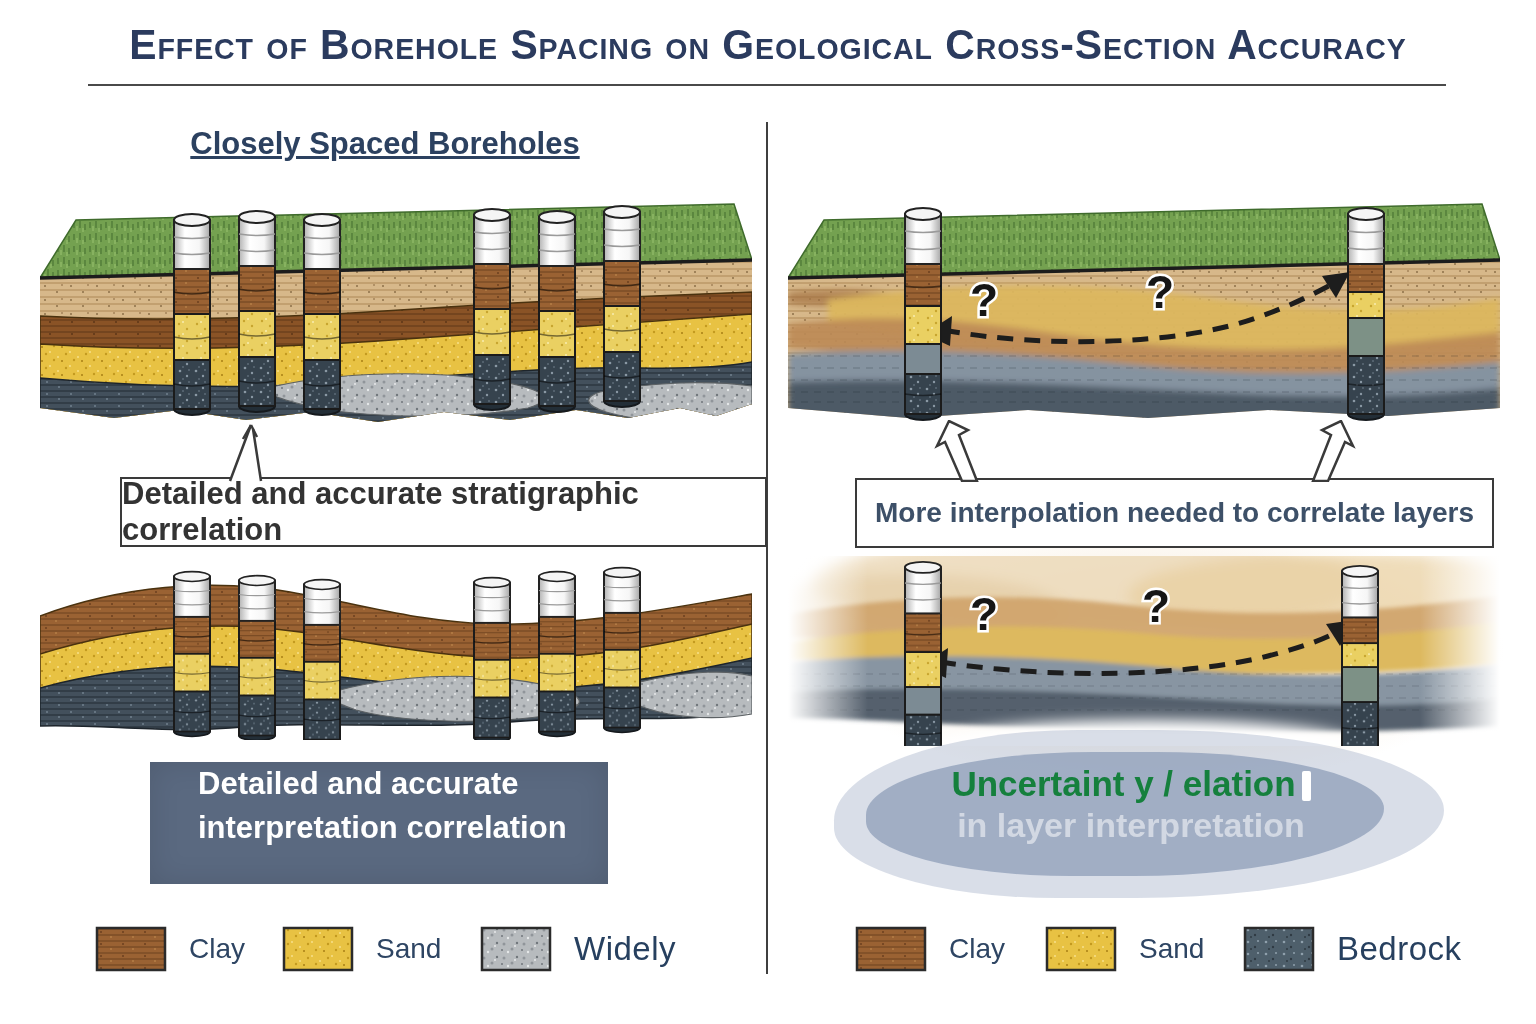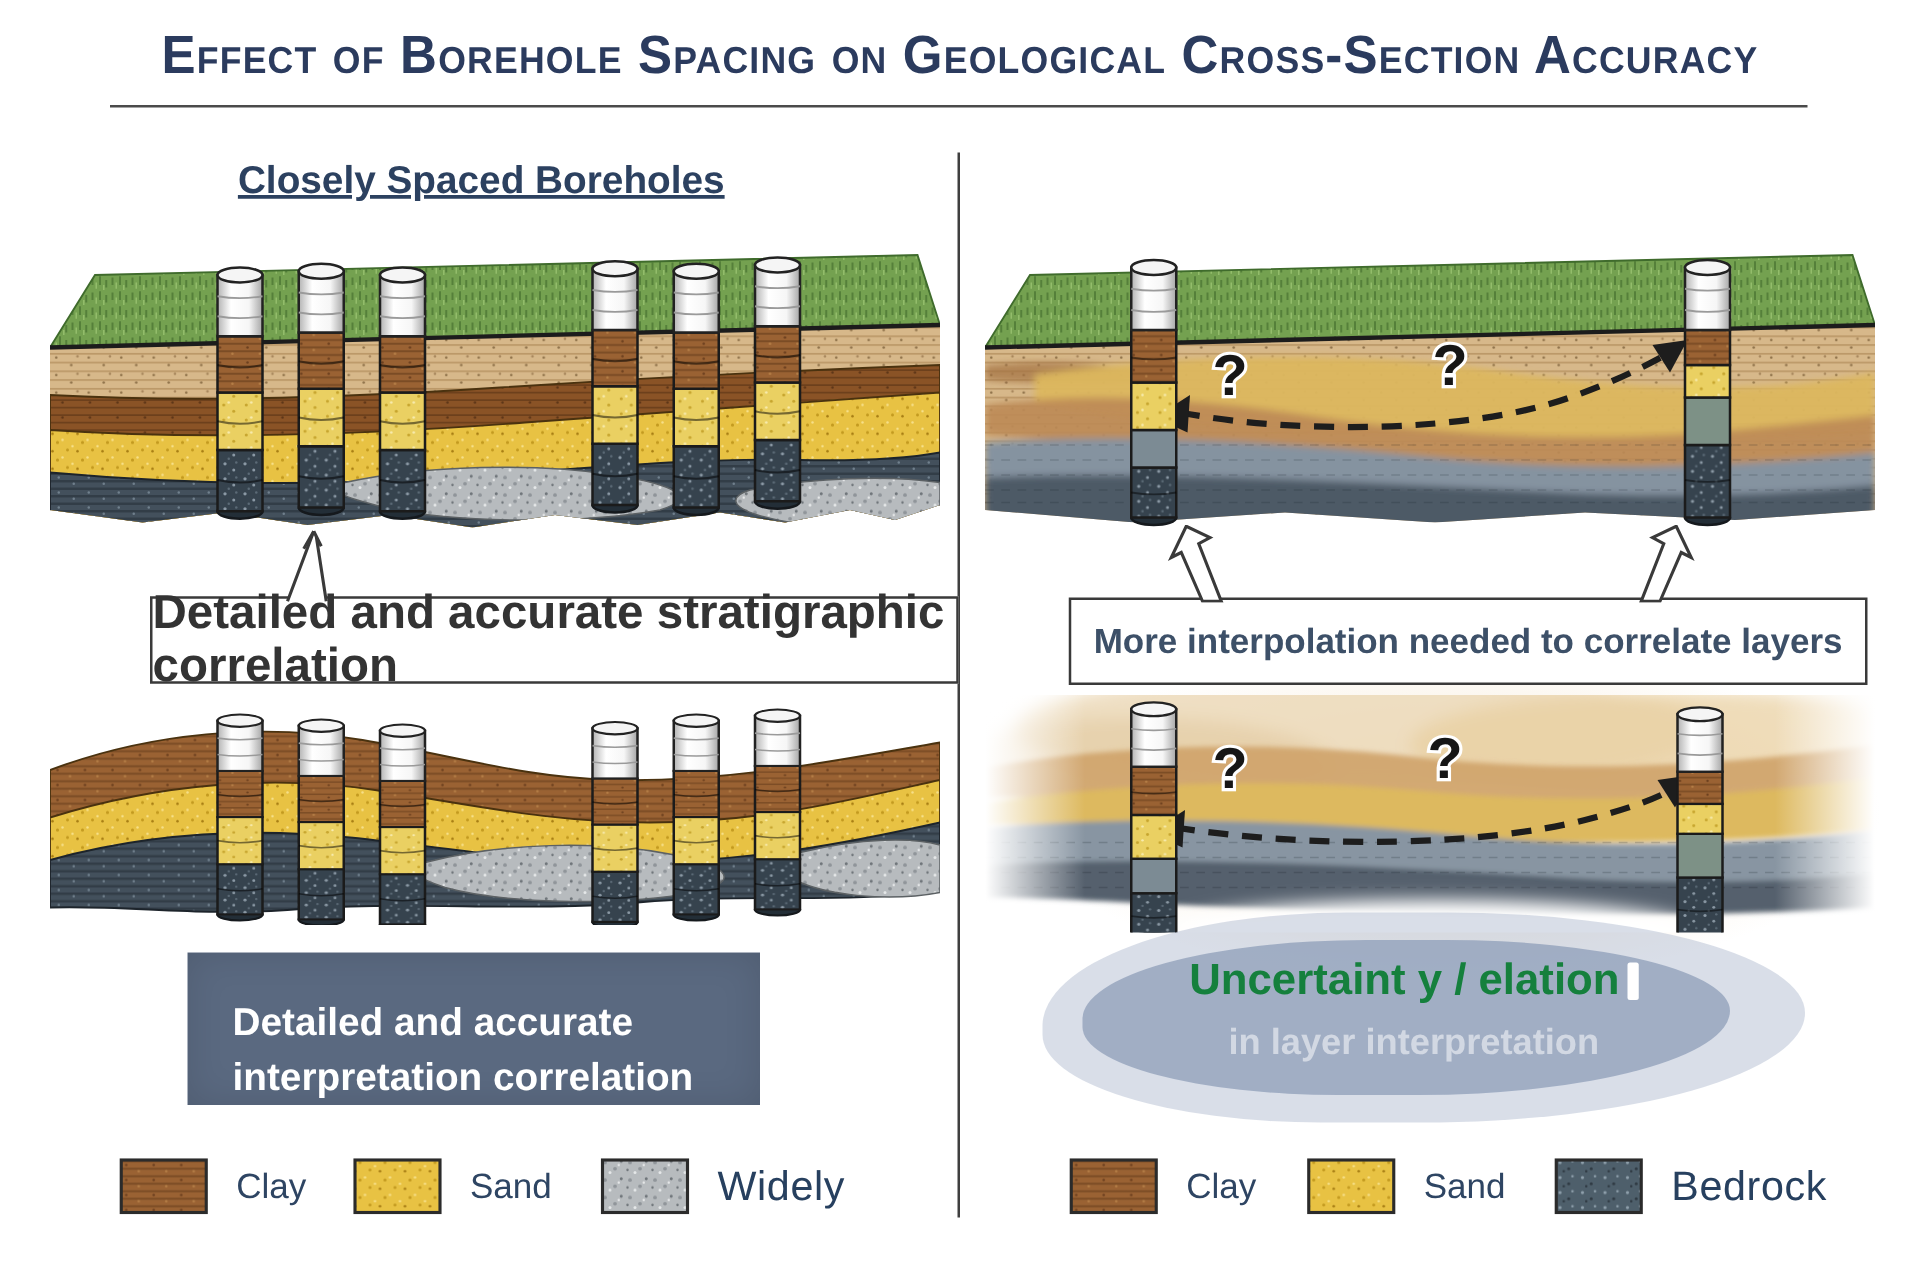--- a/index.html
+++ b/index.html
@@ -13,38 +13,38 @@
   .panel-divider{position:absolute;left:766px;top:122px;width:2px;height:852px;background:#3f3f3f;}
   .panel-heading{position:absolute;font-size:31px;font-weight:bold;color:#2c4160;text-align:center;}
   #heading-left{left:60px;top:126px;width:650px;text-decoration:underline;}
   #heading-right{left:842px;top:126px;width:620px;}
   
   .illus{position:absolute;}
   
   .callout-box{position:absolute;background:#fff;border:2px solid #3a3a3a;
                display:flex;align-items:center;justify-content:center;z-index:3;}
   #annot-left{left:120px;top:477px;width:643px;height:66px;}
-  #annot-left .txt{font-size:38px;font-weight:bold;color:#333333;}
+  #annot-left .txt{font-size:31px;font-weight:bold;color:#333333;}
   #annot-right{left:855px;top:478px;width:635px;height:66px;}
   #annot-right .txt{font-size:28px;font-weight:bold;color:#3d5068;}
   .callout-svg{position:absolute;z-index:4;}
   
   #statement-box{position:absolute;left:150px;top:762px;width:458px;height:122px;
                  background:#5a6980;box-shadow:inset 0 0 30px rgba(0,0,0,.12);
-                 display:flex;flex-direction:column;justify-content:flex-end;padding-left:36px;box-sizing:border-box;}
+                 display:flex;flex-direction:column;justify-content:flex-start;padding-left:48px;box-sizing:border-box;}
   #statement-box .line{font-size:31px;font-weight:bold;color:#ffffff;line-height:1.42;}
   
   #blob-wrap{position:absolute;left:848px;top:742px;width:566px;height:152px;}
   .blob-outer{position:absolute;left:-14px;top:-12px;right:-30px;bottom:-4px;
               background:rgba(170,182,203,.45);border-radius:46% 54% 58% 42% / 62% 55% 60% 48%;}
   .blob-inner{position:absolute;left:18px;top:10px;right:30px;bottom:18px;
               background:rgba(142,158,184,.75);border-radius:50% 50% 55% 45% / 58% 52% 62% 50%;}
   .blob-text{position:absolute;width:100%;text-align:center;font-weight:bold;}
   #blob-line1{top:22px;font-size:35px;color:#15803d;}
-  #blob-line2{top:76px;font-size:29px;color:rgba(255,255,255,.52);}
+  #blob-line2{top:64px;font-size:34px;color:rgba(255,255,255,.52);}
   .cursor-bar{display:inline-block;width:9px;height:30px;background:#ffffff;border-radius:2px;
               margin-left:6px;transform:translateY(5px);}
   
   .legend-item{position:absolute;top:926px;display:flex;align-items:center;}
   .legend-label{margin-left:22px;font-weight:normal;color:#2e4563;font-size:28px;}
   .legend-label.big{font-size:33px;letter-spacing:.5px;color:#27405f;}
   
   #warm-wash{position:absolute;left:815px;top:515px;width:690px;height:270px;border-radius:50%;
              background:radial-gradient(closest-side,rgba(238,214,178,.65),rgba(238,214,178,0));z-index:0;}
 </style>

